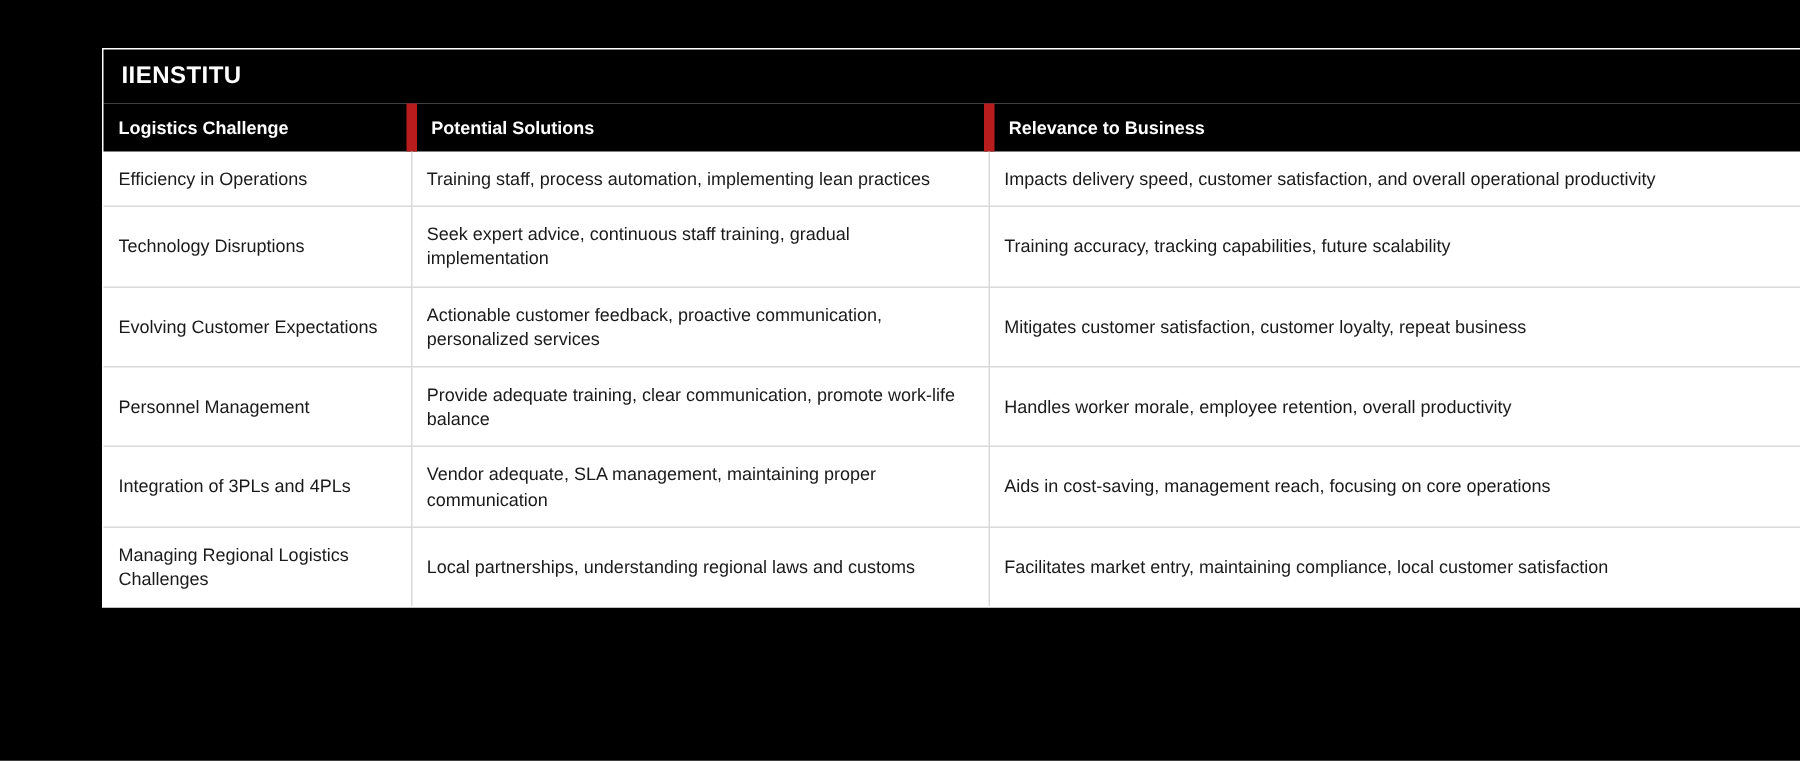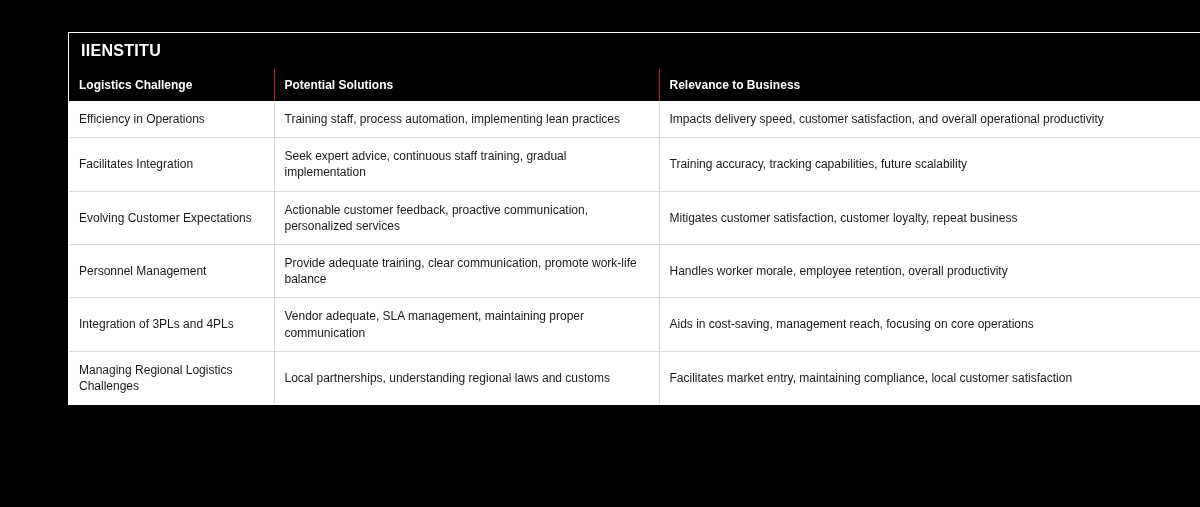--- a/index.html
+++ b/index.html
@@ -53,21 +53,21 @@
     table-layout: fixed;
   }
 
   thead th {
     background: #000000;
     color: #ffffff;
     font-size: 12px;
     font-weight: bold;
     text-align: left;
     padding: 9px 10px;
-    border-right: 1px solid #b91c1c;
+    border-right: 7px solid #b91c1c;
     vertical-align: middle;
   }
 
   thead th:last-child {
     border-right: none;
   }
 
   tbody td {
     font-size: 12px;
     color: #1a1a1a;
@@ -113,21 +113,21 @@
           <th>Relevance to Business</th>
         </tr>
       </thead>
       <tbody>
         <tr>
           <td>Efficiency in Operations</td>
           <td>Training staff, process automation, implementing lean practices</td>
           <td>Impacts delivery speed, customer satisfaction, and overall operational productivity</td>
         </tr>
         <tr>
-          <td>Facilitates Integration</td>
+          <td>Technology Disruptions</td>
           <td>Seek expert advice, continuous staff training, gradual implementation</td>
           <td>Training accuracy, tracking capabilities, future scalability</td>
         </tr>
         <tr>
           <td>Evolving Customer Expectations</td>
           <td>Actionable customer feedback, proactive communication, personalized services</td>
           <td>Mitigates customer satisfaction, customer loyalty, repeat business</td>
         </tr>
         <tr>
           <td>Personnel Management</td>

